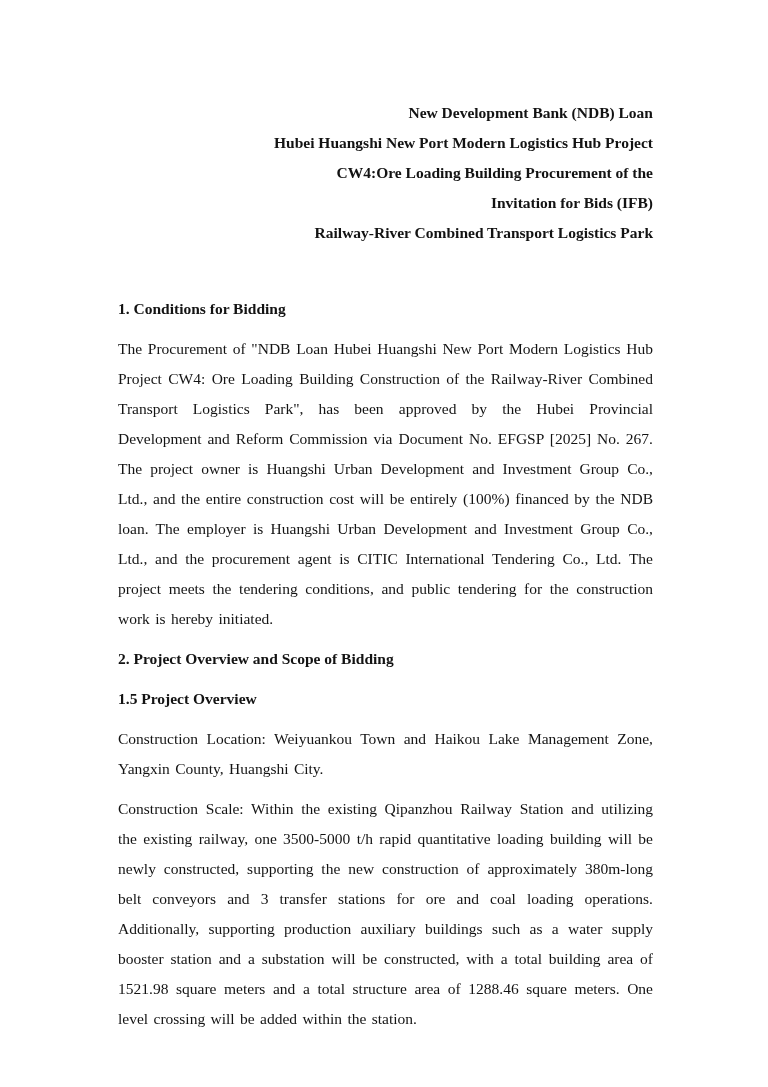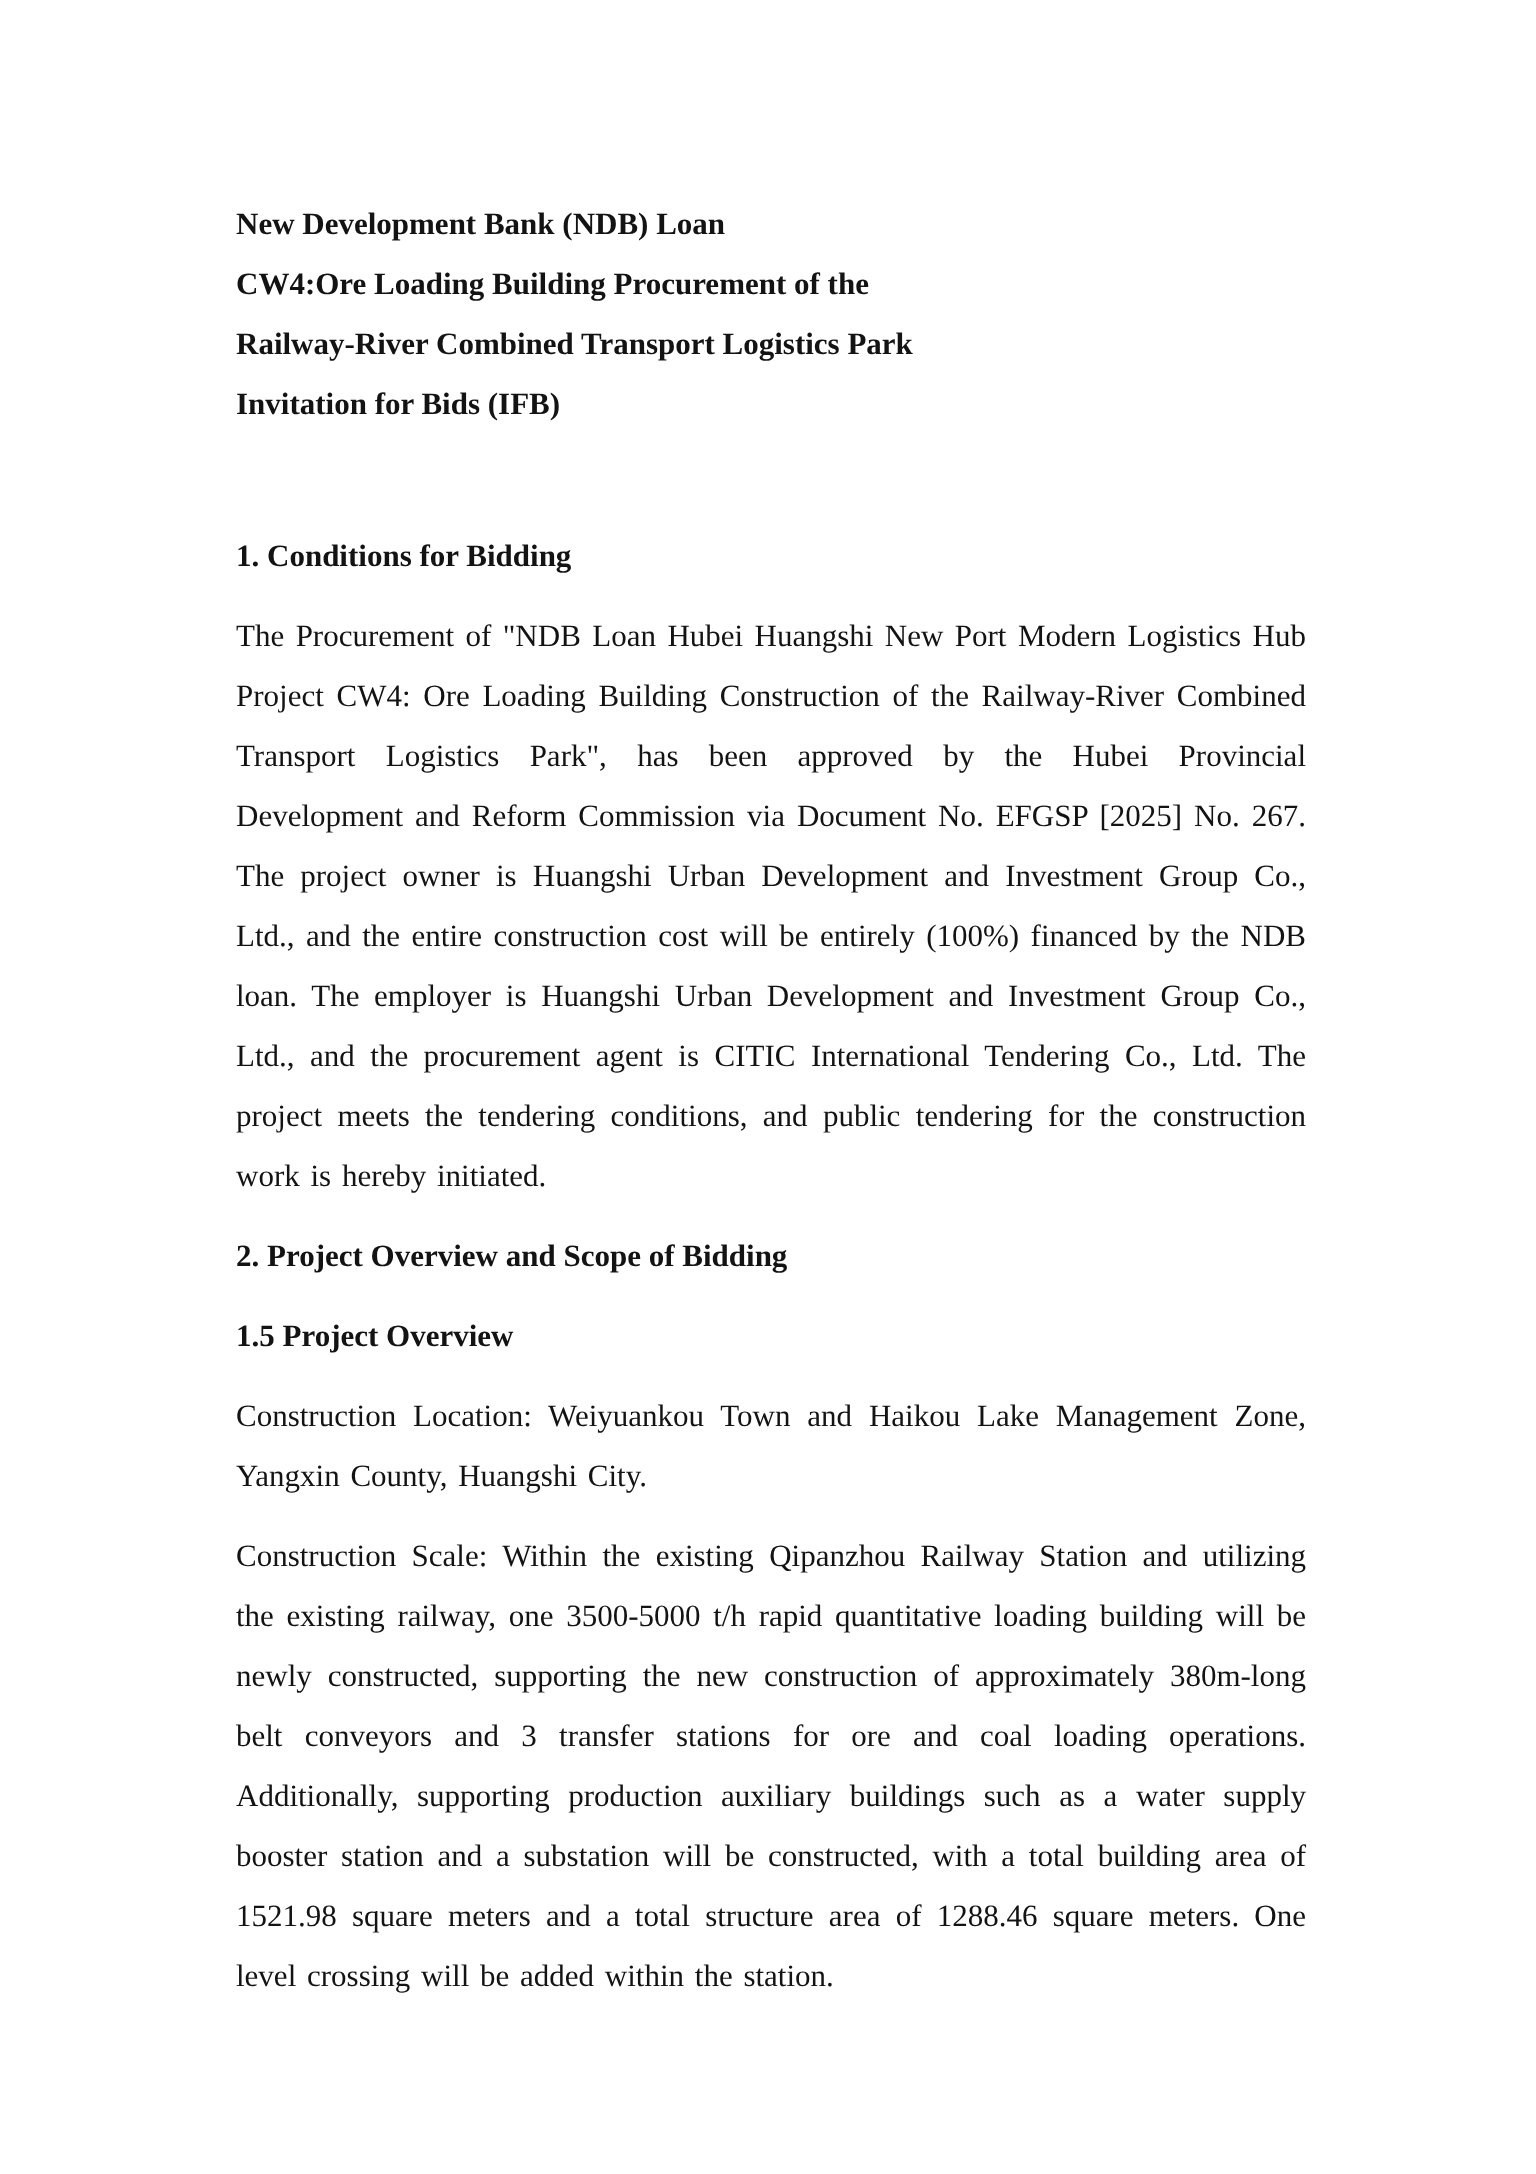--- a/index.html
+++ b/index.html
@@ -17,21 +17,21 @@
   .content {
     position: absolute;
     left: 118px;
     top: 98px;
     width: 535px;
   }
   .title-block {
     margin-bottom: 46px;
   }
   .title-line {
-    text-align: left;
+    text-align: right;
     font-weight: bold;
     line-height: 30px;
     white-space: nowrap;
   }
   .heading {
     font-weight: bold;
     line-height: 30px;
     font-family: Liberation Serif, serif;
   }
   .para {
@@ -44,23 +44,24 @@
   b.inline-label { font-weight: normal; }
 </style>
 </head>
 <body>
 
 <div class="page">
   <div class="content">
 
     <div class="title-block">
       <div class="title-line">New Development Bank (NDB) Loan</div>
+      <div class="title-line">Hubei Huangshi New Port Modern Logistics Hub Project</div>
       <div class="title-line">CW4:Ore Loading Building Procurement of the</div>
+      <div class="title-line">Invitation for Bids (IFB)</div>
       <div class="title-line">Railway-River Combined Transport Logistics Park</div>
-      <div class="title-line">Invitation for Bids (IFB)</div>
     </div>
 
     <div class="heading">1. Conditions for Bidding</div>
 
     <p class="para mt10">The Procurement of "NDB Loan Hubei Huangshi New Port Modern Logistics Hub Project CW4: Ore Loading Building Construction of the Railway-River Combined Transport Logistics Park", has been approved by the Hubei Provincial Development and Reform Commission via Document No. EFGSP [2025] No. 267. The project owner is Huangshi Urban Development and Investment Group Co., Ltd., and the entire construction cost will be entirely (100%) financed by the NDB loan. The employer is Huangshi Urban Development and Investment Group Co., Ltd., and the procurement agent is CITIC International Tendering Co., Ltd. The project meets the tendering conditions, and public tendering for the construction work is hereby initiated.</p>
 
     <div class="heading mt12">2. Project Overview and Scope of Bidding</div>
 
     <div class="heading mt10">1.5 Project Overview</div>
 

